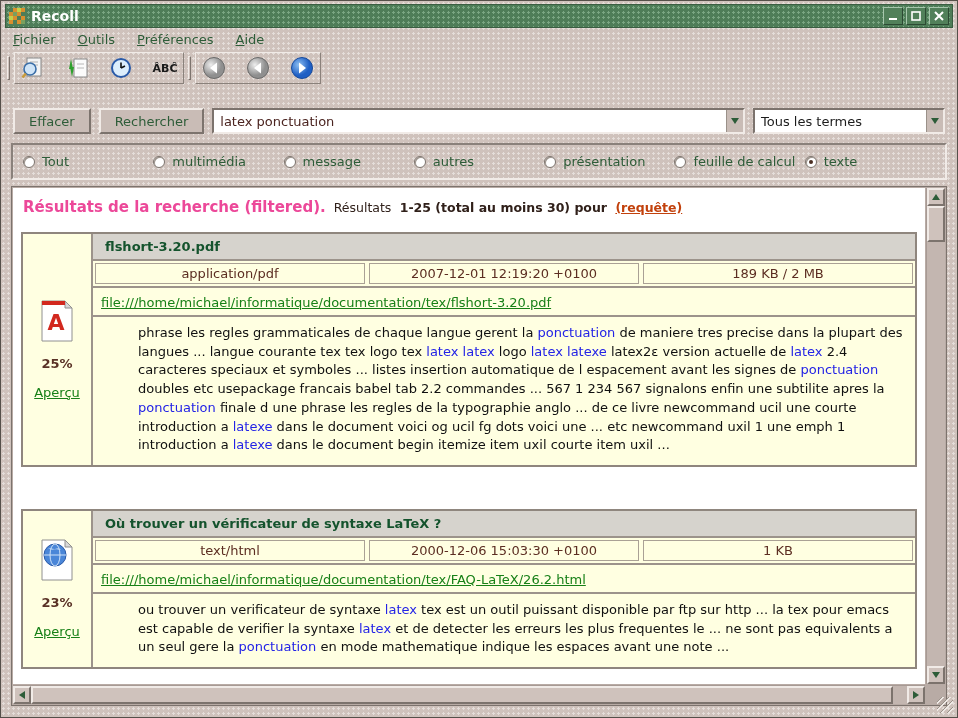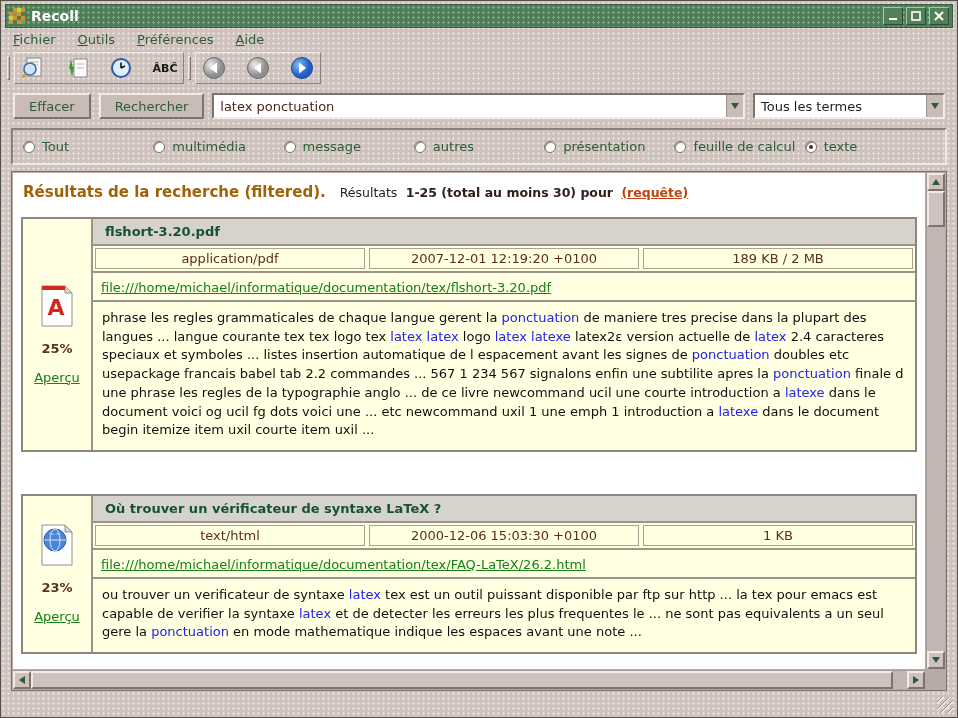--- a/index.html
+++ b/index.html
@@ -36,21 +36,21 @@
   .accel { text-decoration:underline; }
 
   
   .toolbar { height:34px; display:flex; align-items:center; gap:4px; padding:0 2px; }
   .handle { width:3px; height:24px; border:1px solid; border-color:#f1ebe7 #7c736d #7c736d #f1ebe7; background:#cfc2bc; }
   .tool-group { display:flex; align-items:center; gap:18px; padding:2px 5px; border:1px solid; border-color:#f1ebe7 #8a817b #8a817b #f1ebe7; }
   .toolbtn { width:26px; height:26px; display:flex; align-items:center; justify-content:center; }
   .abc { font-size:11px; font-weight:bold; color:#1a1a1a; letter-spacing:0; }
 
   
-  .searchrow { margin-top:7px; display:flex; align-items:center; gap:8px; padding:0 8px; height:28px; }
+  .searchrow { margin-top:22px; display:flex; align-items:center; gap:8px; padding:0 8px; height:28px; }
   .pushbtn {
     height:26px; padding:0 14px; font-size:13px; color:#2d5c38; background:#c9bcb6;
     border:2px solid; border-color:#f1ebe7 #7c736d #7c736d #f1ebe7; cursor:default;
   }
   .combo { height:26px; background:#fff; border:2px solid; border-color:#7c736d #f1ebe7 #f1ebe7 #7c736d;
            display:flex; align-items:center; }
   .combo-value { flex:1; padding:0 6px; font-size:13px; color:#1c1c1c; white-space:nowrap; overflow:hidden; }
   .combo-arrowbtn { width:17px; height:100%; background:#c9bcb6; border-left:1px solid #9a9189;
                     display:flex; align-items:center; justify-content:center; }
   .mode-combo { width:192px; }
@@ -66,40 +66,40 @@
   .radio-item.selected .radio-circle::after {
     content:""; position:absolute; left:3px; top:3px; width:4px; height:4px; border-radius:50%; background:#4a2e22;
   }
 
   
   .results-frame { position:relative; margin:6px 6px 0 6px; height:520px;
                    border:1px solid #7c736d; background:#b8aba5; }
   .viewport { position:absolute; left:1px; top:1px; right:21px; bottom:21px; background:#fff; overflow:hidden; padding:8px 6px 0 6px; }
 
   .res-header { font-size:12.5px; color:#30201a; padding:2px 2px 8px 4px; }
-  .res-header .hdr-title { font-size:15px; font-weight:bold; color:#a16207; margin-right:10px; }
+  .res-header .hdr-title { font-size:15px; font-weight:bold; color:#ec4899; margin-right:4px; }
   .res-header .hdr-bold { font-weight:bold; }
   .hdr-query { color:#c2410c; font-weight:bold; text-decoration:underline; cursor:pointer; }
 
   .result { display:flex; border:2px solid #8f867e; background:#ffffe1; margin:8px 2px 0 2px; }
   .result + .result { margin-top:42px; }
   .result-left { width:70px; border-right:2px solid #9c938b; display:flex; flex-direction:column; align-items:center;
                  justify-content:center; gap:14px; padding:8px 0; }
   .ricon { display:flex; }
   .relevance { font-size:13px; font-weight:bold; color:#5a3226; }
   .preview-link { font-size:13px; color:#178017; text-decoration:underline; cursor:pointer; }
   .result-main { flex:1; display:flex; flex-direction:column; min-width:0; }
   .result-title { background:#d6d3cd; border-bottom:2px solid #9c938b; font-size:13px; font-weight:bold;
                   color:#14532d; padding:5px 12px; }
   .result-meta { display:flex; border-bottom:2px solid #9c938b; padding:2px; gap:4px; }
   .meta-cell { flex:1; border:1px solid #aaa195; text-align:center; font-size:13px; color:#5c2e22; padding:2px 4px;
                background:#ffffe1; white-space:nowrap; overflow:hidden; }
   .result-url-row { border-bottom:2px solid #9c938b; padding:4px 8px; }
   .result-url { font-size:13px; color:#178017; text-decoration:underline; cursor:pointer; word-break:break-all; }
-  .result-snippet { padding:7px 9px 10px 9px; font-size:13px; color:#101010; line-height:1.44; }
+  .result-snippet { padding:7px 9px 10px 9px; font-size:13px; color:#101010; line-height:1.44;margin-left:36px; }
   .result-snippet .hl { color:#2323e6; }
 
   
   .vscroll { position:absolute; top:1px; right:1px; width:19px; bottom:21px; display:flex; flex-direction:column;
              background:#c3b6b0; border-left:1px solid #a79a94; }
   .hscroll { position:absolute; left:1px; bottom:1px; right:21px; height:19px; display:flex;
              background:#c3b6b0; border-top:1px solid #a79a94; }
   .sbtn { background:#cfc2bc; border:2px solid; border-color:#f1ebe7 #7c736d #7c736d #f1ebe7;
           display:flex; align-items:center; justify-content:center; flex:0 0 auto; }
   .vscroll .sbtn { height:18px; width:100%; }

